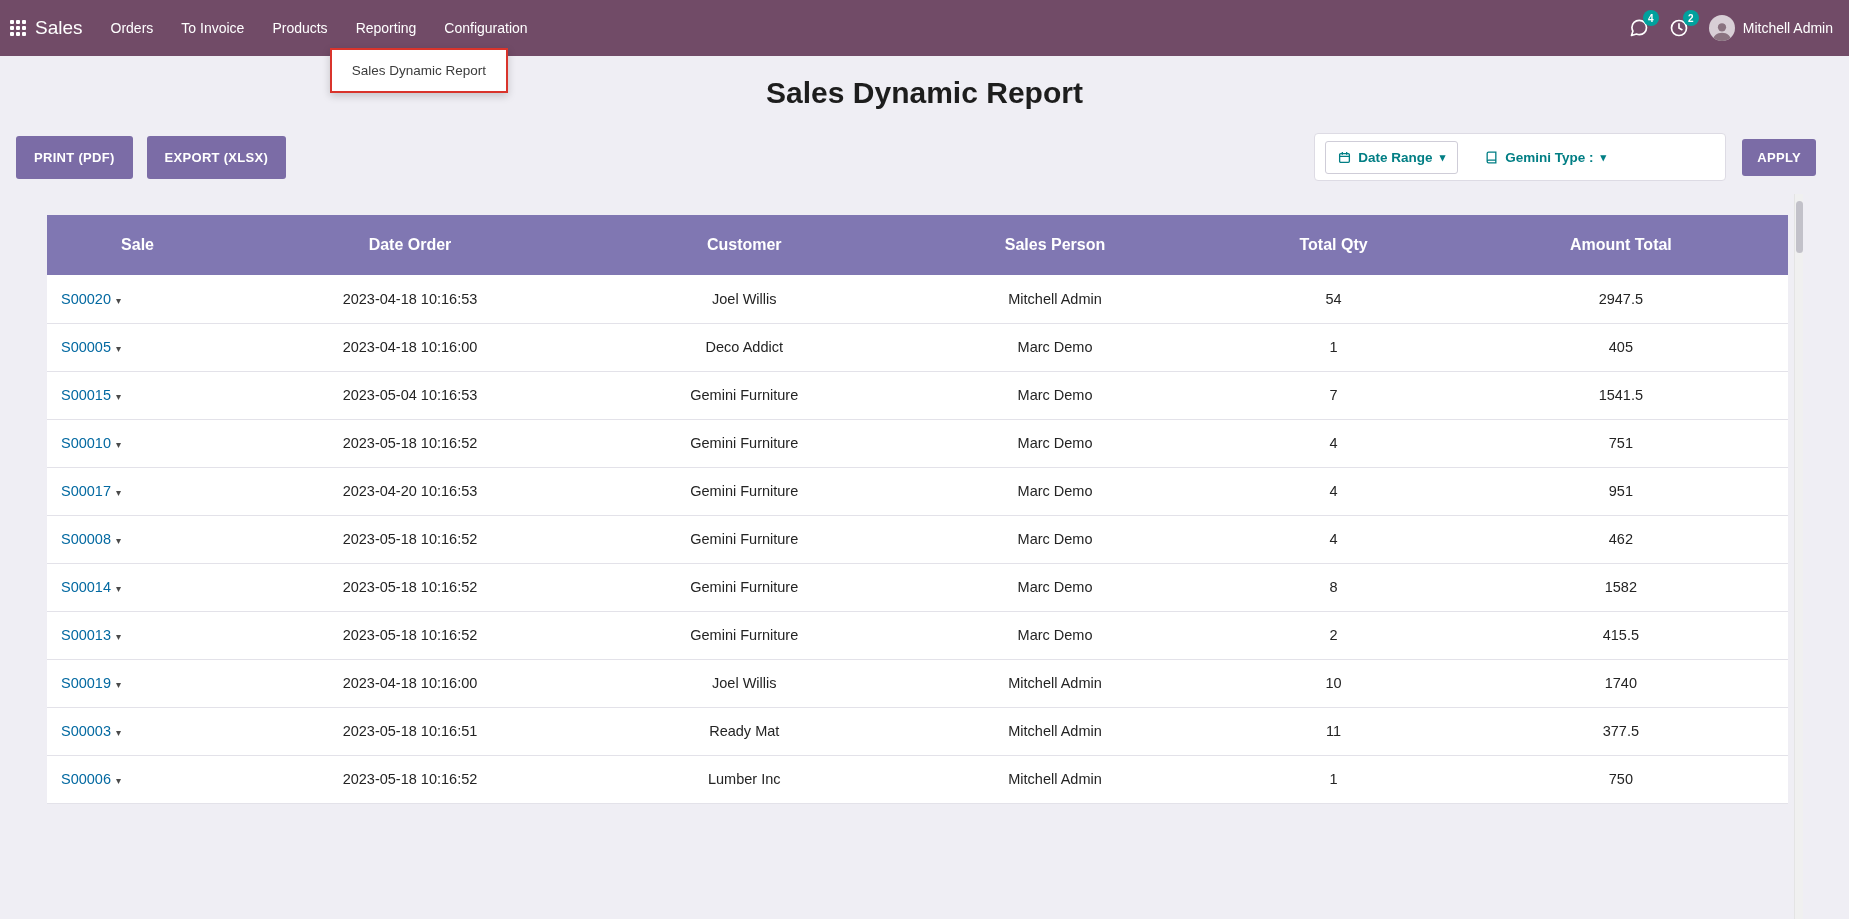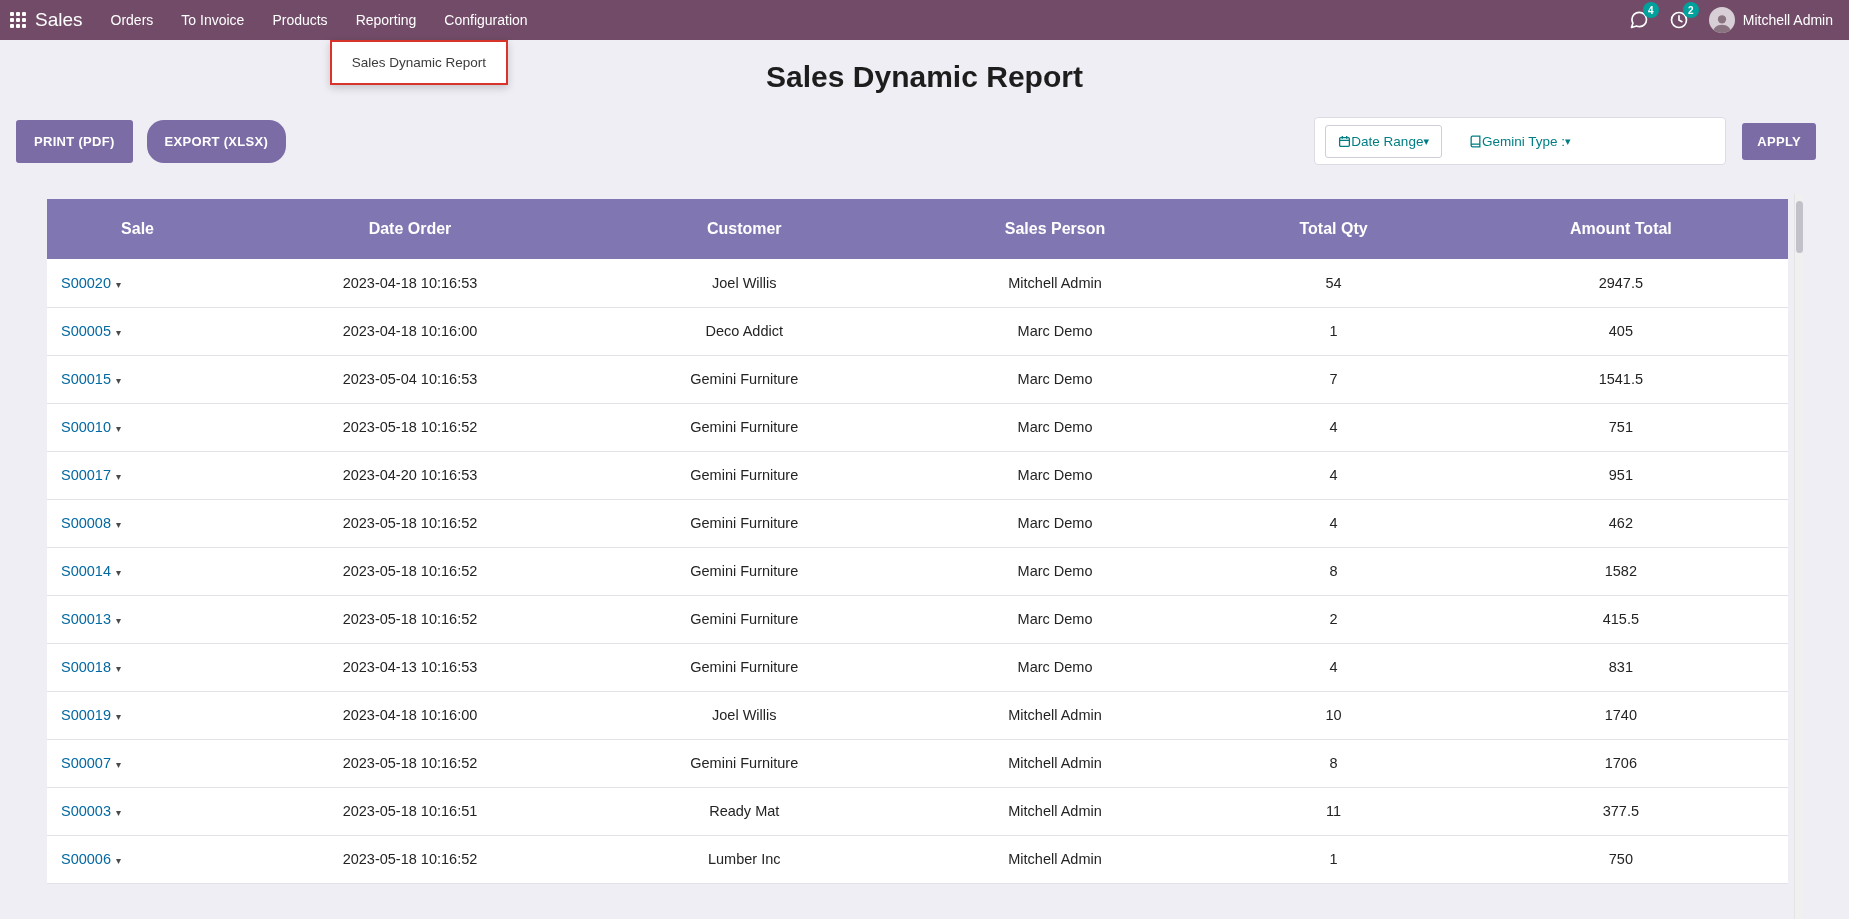--- a/index.html
+++ b/index.html
@@ -5,21 +5,21 @@
   * { box-sizing: border-box; margin: 0; padding: 0; }
   html,body { width: 1849px; height: 919px; overflow: hidden; }
   body {
     font-family: "Liberation Sans", sans-serif;
     background: #efeef4;
     color: #222;
   }
 
   
   .navbar {
-    height: 40px;
+    height: 56px;
     background: #714b67;
     display: flex;
     align-items: center;
     padding: 0 16px 0 10px;
     color: #fff;
     position: relative;
     z-index: 20;
   }
   .apps-icon {
     width: 16px; height: 16px;
@@ -103,40 +103,41 @@
     color: #fff;
     border: none;
     border-radius: 3px;
     font-family: "Liberation Sans", sans-serif;
     font-size: 13px;
     font-weight: 700;
     letter-spacing: .3px;
     padding: 14px 18px;
     cursor: pointer;
   }
-  .btn-purple + .btn-purple { margin-left: 14px; border-radius: 17px; }
+  .btn-purple + .btn-purple { margin-left: 14px; }
   .filter-group {
     margin-left: auto;
     margin-right: 16px;
     width: 412px;
     height: 48px;
     background: #fff;
     border: 1px solid #dddbe4;
     border-radius: 4px;
     display: flex;
     align-items: center;
     padding: 0 10px;
     gap: 14px;
   }
   .filter-btn {
     display: flex;
     align-items: center;
+    gap: 7px;
     color: #017e84;
     font-size: 13.5px;
-    font-weight: 400;
+    font-weight: 700;
     background: #fff;
     border: 1px solid #cfcdd8;
     border-radius: 3px;
     padding: 8px 12px;
     cursor: pointer;
     font-family: "Liberation Sans", sans-serif;
   }
   .filter-btn.no-border { border-color: transparent; }
   .caret { font-size: 11px; line-height: 1; }
   .btn-apply { padding: 11px 15px; }
@@ -343,44 +344,28 @@
         </tr>
         <tr>
           <td><span class="sale-link">S00013</span><span class="sale-caret">▾</span></td>
           <td>2023-05-18 10:16:52</td>
           <td>Gemini Furniture</td>
           <td>Marc Demo</td>
           <td>2</td>
           <td>415.5</td>
         </tr>
         <tr>
-          <td><span class="sale-link">S00018</span><span class="sale-caret">▾</span></td>
-          <td>2023-04-13 10:16:53</td>
-          <td>Gemini Furniture</td>
-          <td>Marc Demo</td>
-          <td>4</td>
-          <td>831</td>
-        </tr>
-        <tr>
           <td><span class="sale-link">S00019</span><span class="sale-caret">▾</span></td>
           <td>2023-04-18 10:16:00</td>
           <td>Joel Willis</td>
           <td>Mitchell Admin</td>
           <td>10</td>
           <td>1740</td>
         </tr>
         <tr>
-          <td><span class="sale-link">S00007</span><span class="sale-caret">▾</span></td>
-          <td>2023-05-18 10:16:52</td>
-          <td>Gemini Furniture</td>
-          <td>Mitchell Admin</td>
-          <td>8</td>
-          <td>1706</td>
-        </tr>
-        <tr>
           <td><span class="sale-link">S00003</span><span class="sale-caret">▾</span></td>
           <td>2023-05-18 10:16:51</td>
           <td>Ready Mat</td>
           <td>Mitchell Admin</td>
           <td>11</td>
           <td>377.5</td>
         </tr>
         <tr>
           <td><span class="sale-link">S00006</span><span class="sale-caret">▾</span></td>
           <td>2023-05-18 10:16:52</td>

